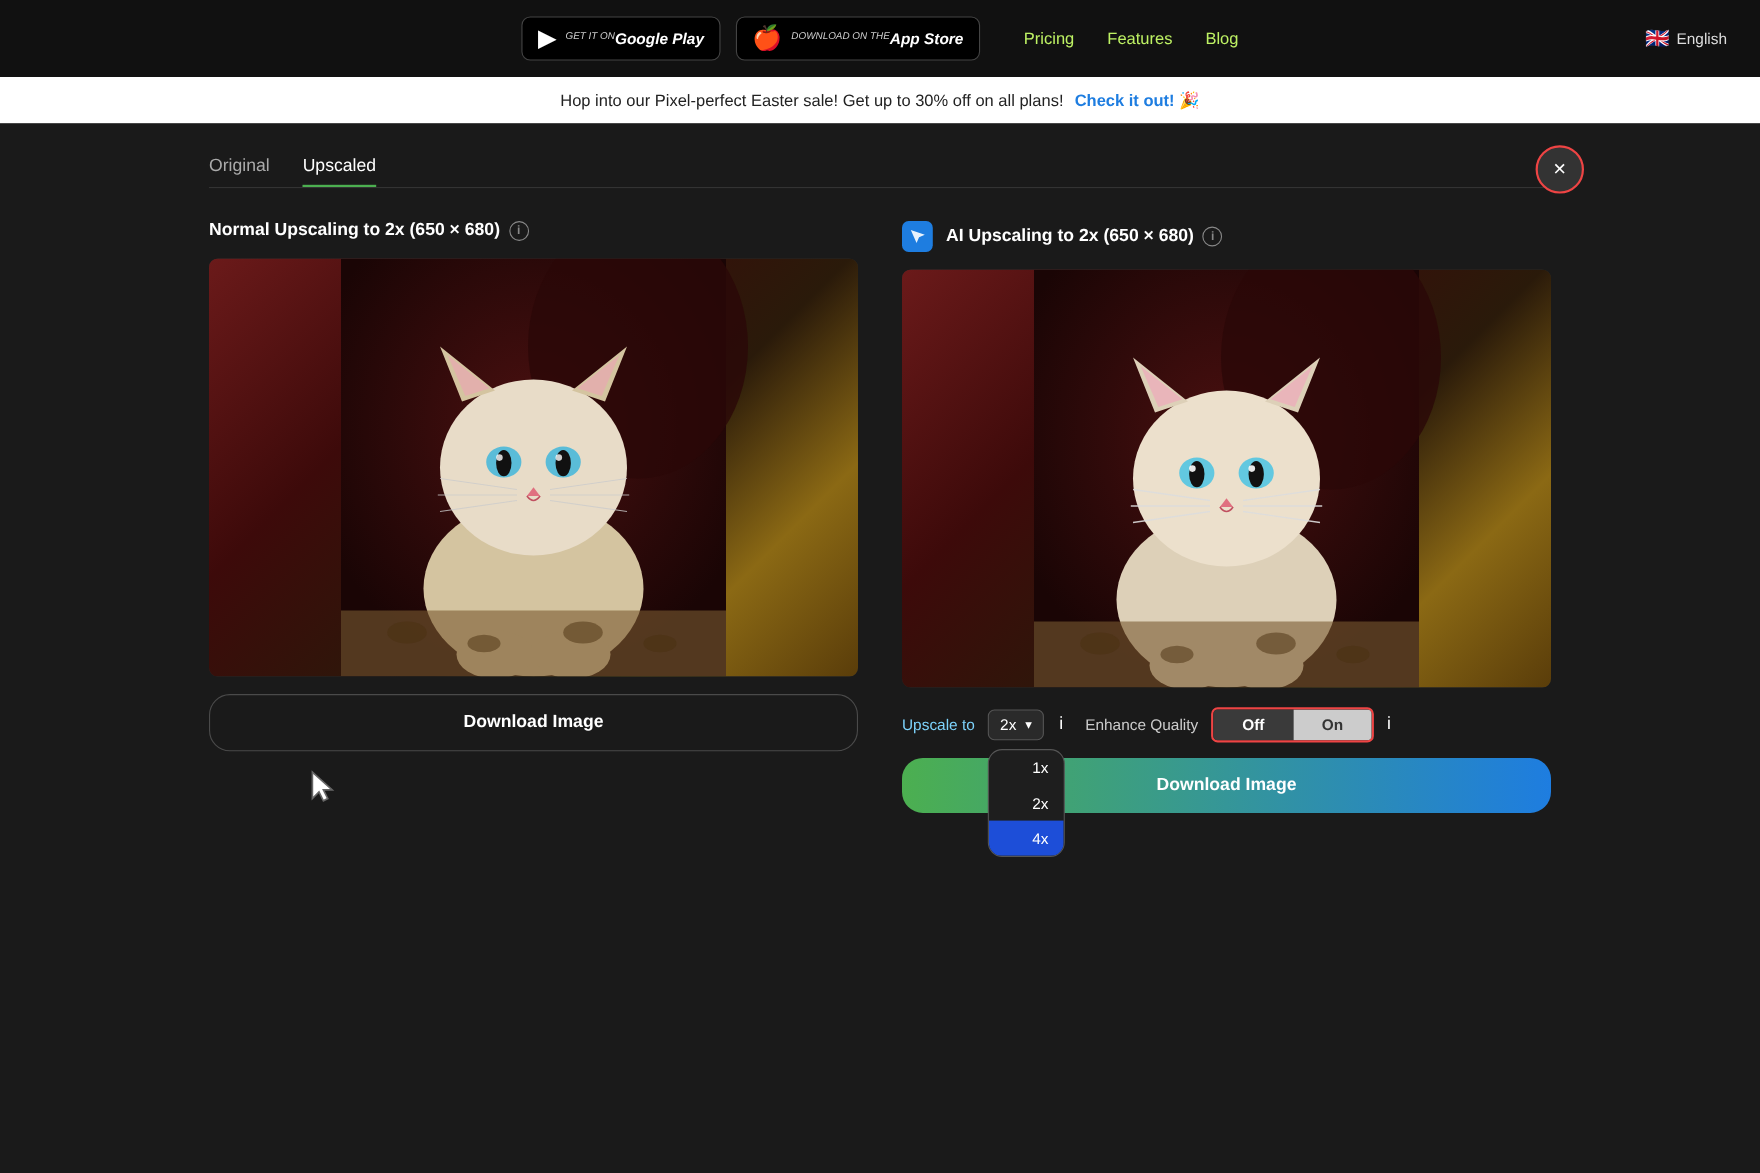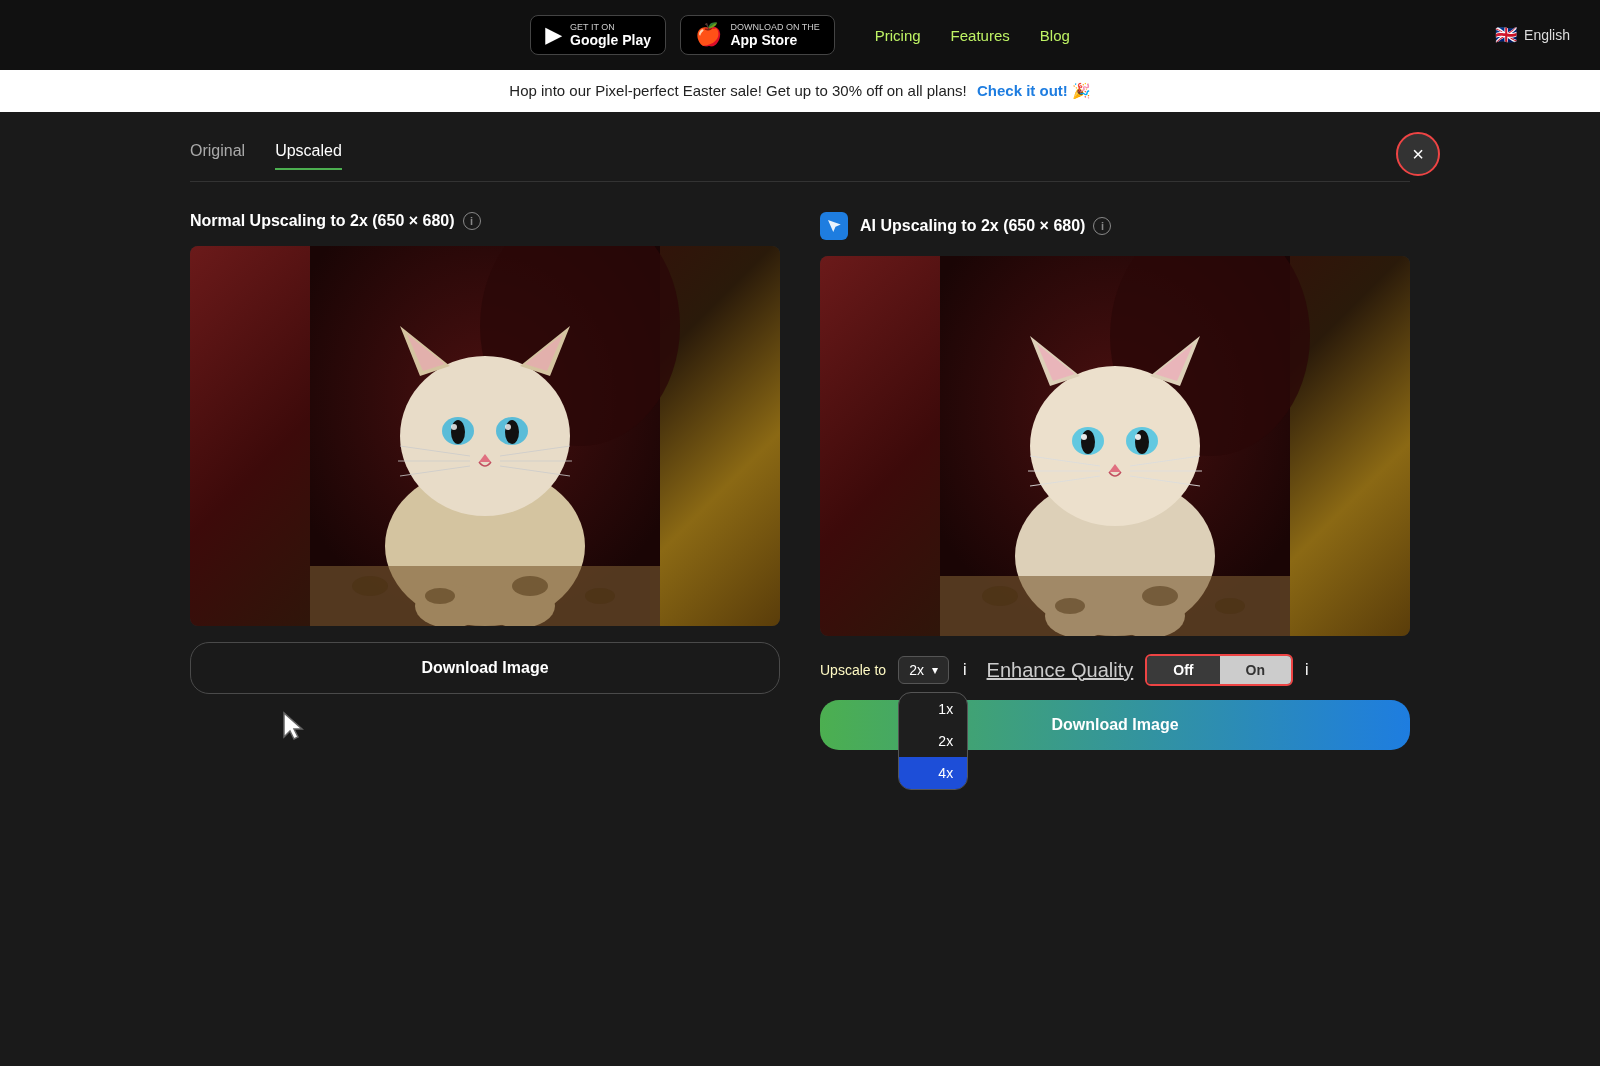--- a/index.html
+++ b/index.html
@@ -36,21 +36,22 @@
       padding: 6px 14px;
       color: #fff;
       text-decoration: none;
       cursor: pointer;
     }
     .store-btn .store-icon {
       font-size: 22px;
     }
     .store-btn .store-text {
       display: flex;
-      flex-direction: column;
+      flex-direction: row;
+      font-style: italic;
     }
     .store-btn .store-text .get-it {
       font-size: 9px;
       color: #ccc;
       text-transform: uppercase;
     }
     .store-btn .store-text .store-name {
       font-size: 14px;
       font-weight: 600;
     }
@@ -122,21 +123,21 @@
       justify-content: center;
       border: 2px solid #e44;
     }
 
     
     .tabs {
       display: flex;
       gap: 30px;
       margin-bottom: 30px;
       border-bottom: 1px solid #333;
-      padding-bottom: 11px;
+      padding-bottom: 0;
     }
     .tab {
       font-size: 16px;
       color: #aaa;
       cursor: pointer;
       padding-bottom: 8px;
       border-bottom: 2px solid transparent;
       background: none;
       border-top: none;
       border-left: none;
@@ -211,21 +212,21 @@
     
     .controls-row {
       display: flex;
       align-items: center;
       gap: 12px;
       margin-top: 18px;
       margin-bottom: 14px;
       flex-wrap: wrap;
     }
     .controls-label {
-      color: #fef9c3;
+      color: #7dd3fc;
       font-size: 14px;
     }
     .upscale-select {
       display: flex;
       align-items: center;
       gap: 4px;
       background: #2a2a2a;
       border: 1px solid #555;
       border-radius: 6px;
       padding: 5px 10px;
@@ -252,23 +253,22 @@
       cursor: pointer;
     }
     .dropdown-item.selected {
       background: #1d4ed8;
       color: #fff;
     }
 
     
     .enhance-label {
       color: #ccc;
-      font-size: 20px;
+      font-size: 14px;
       margin-left: 8px;
-      text-decoration: underline;
     }
     .toggle-group {
       display: flex;
       border: 2px solid #e44;
       border-radius: 6px;
       overflow: hidden;
     }
     .toggle-btn {
       padding: 6px 26px;
       font-size: 14px;

